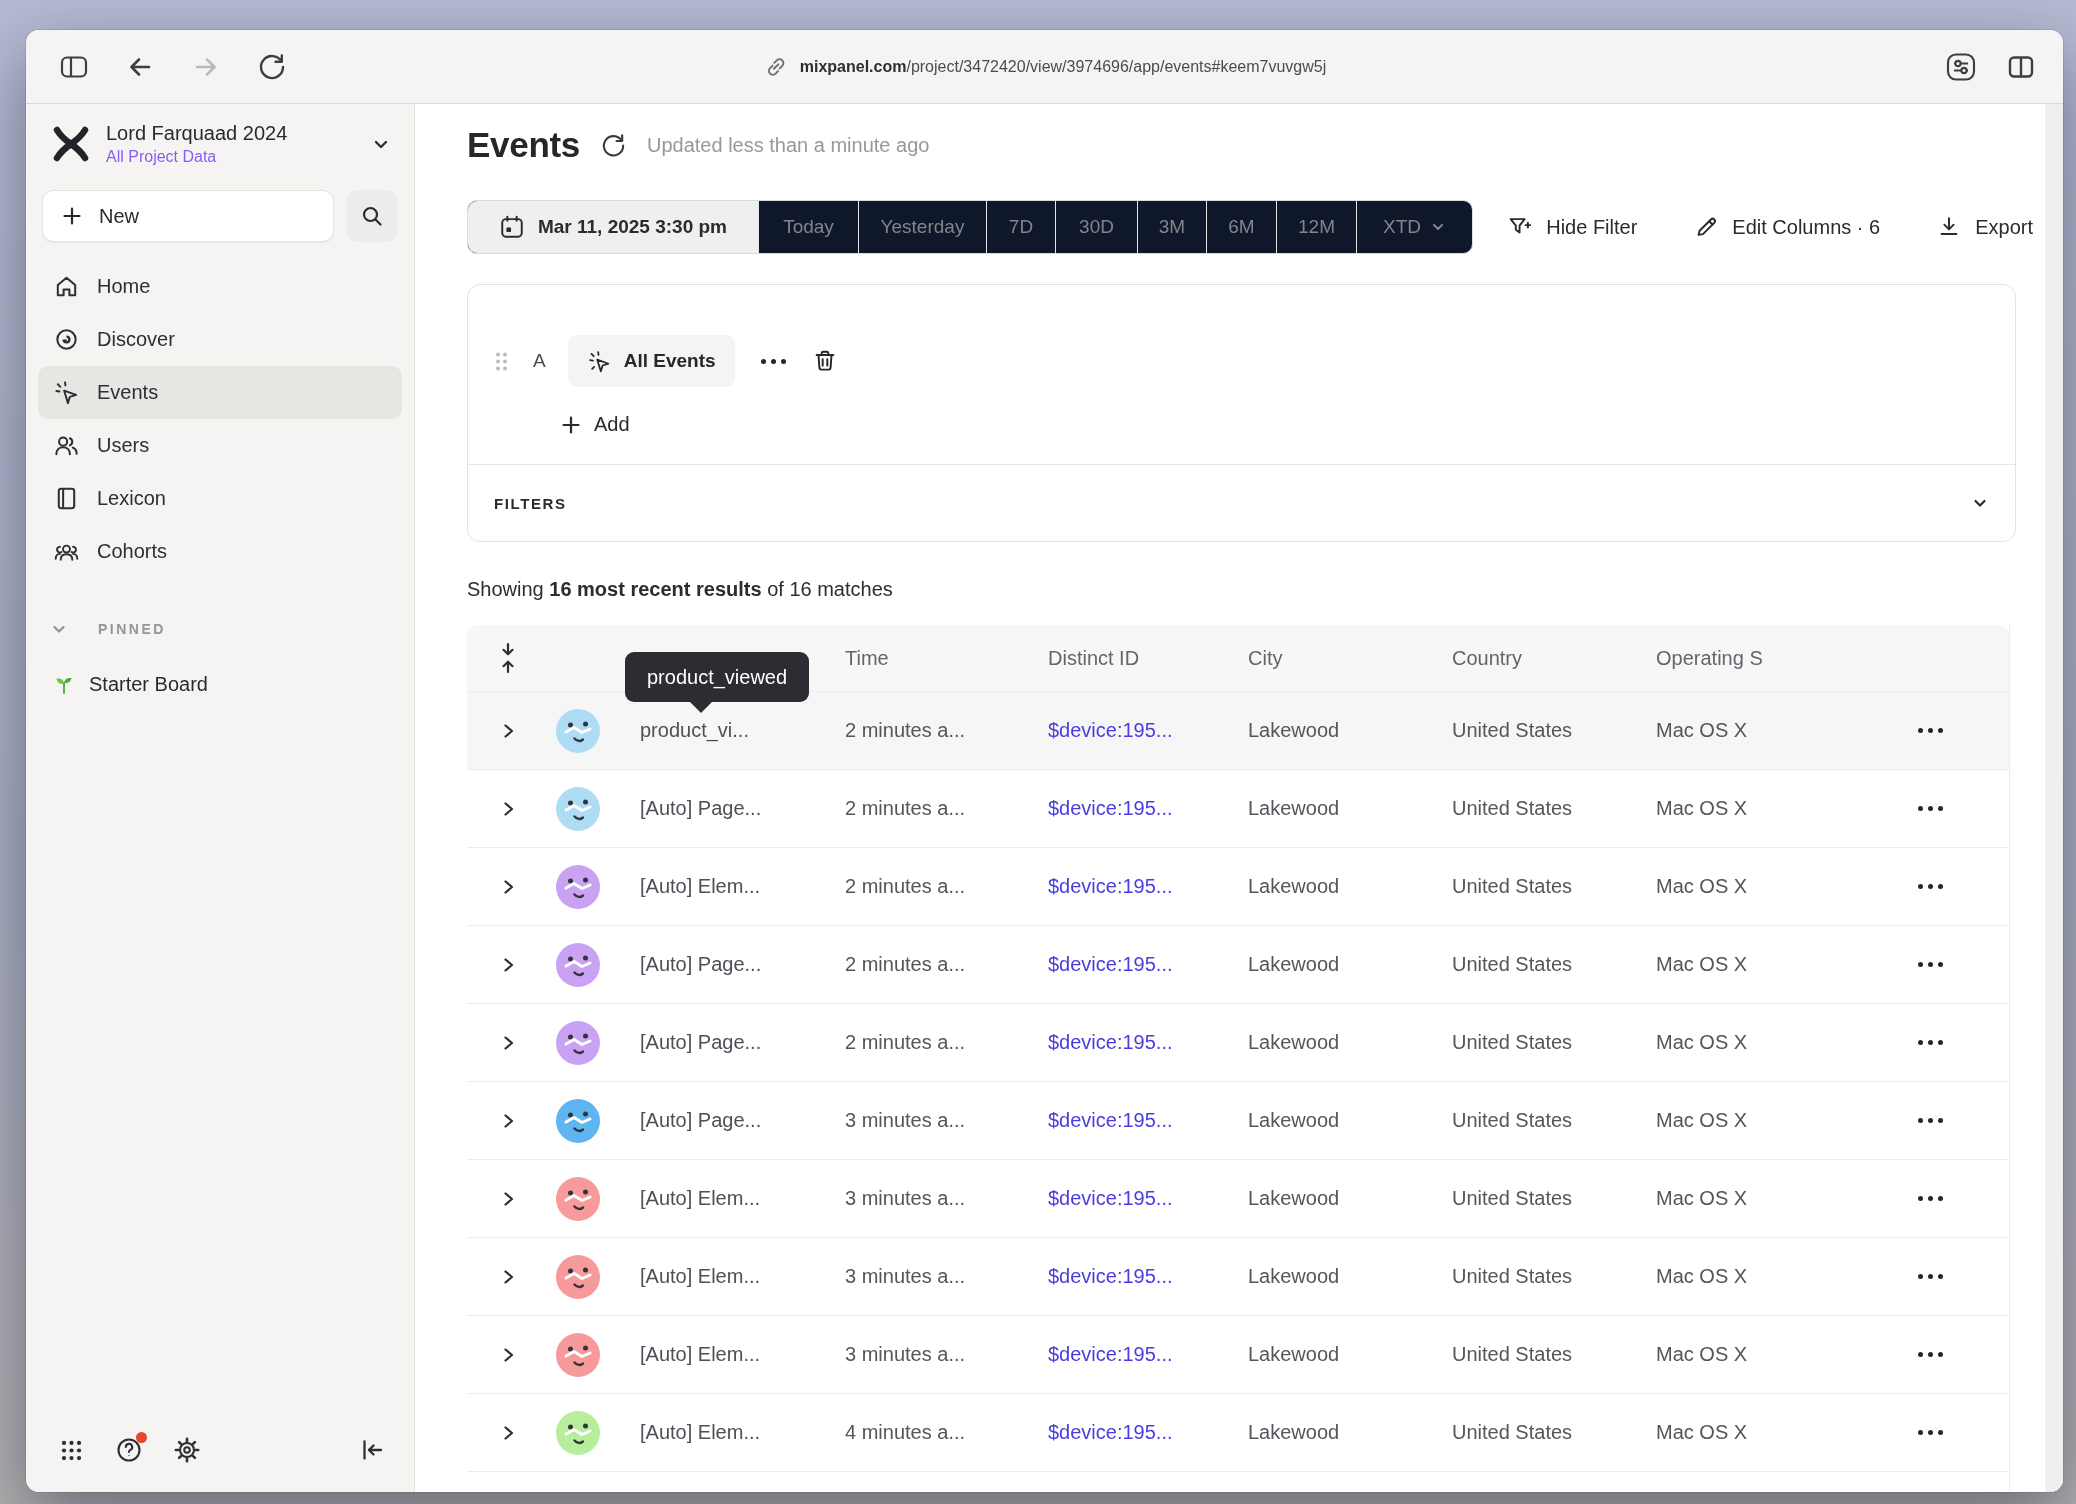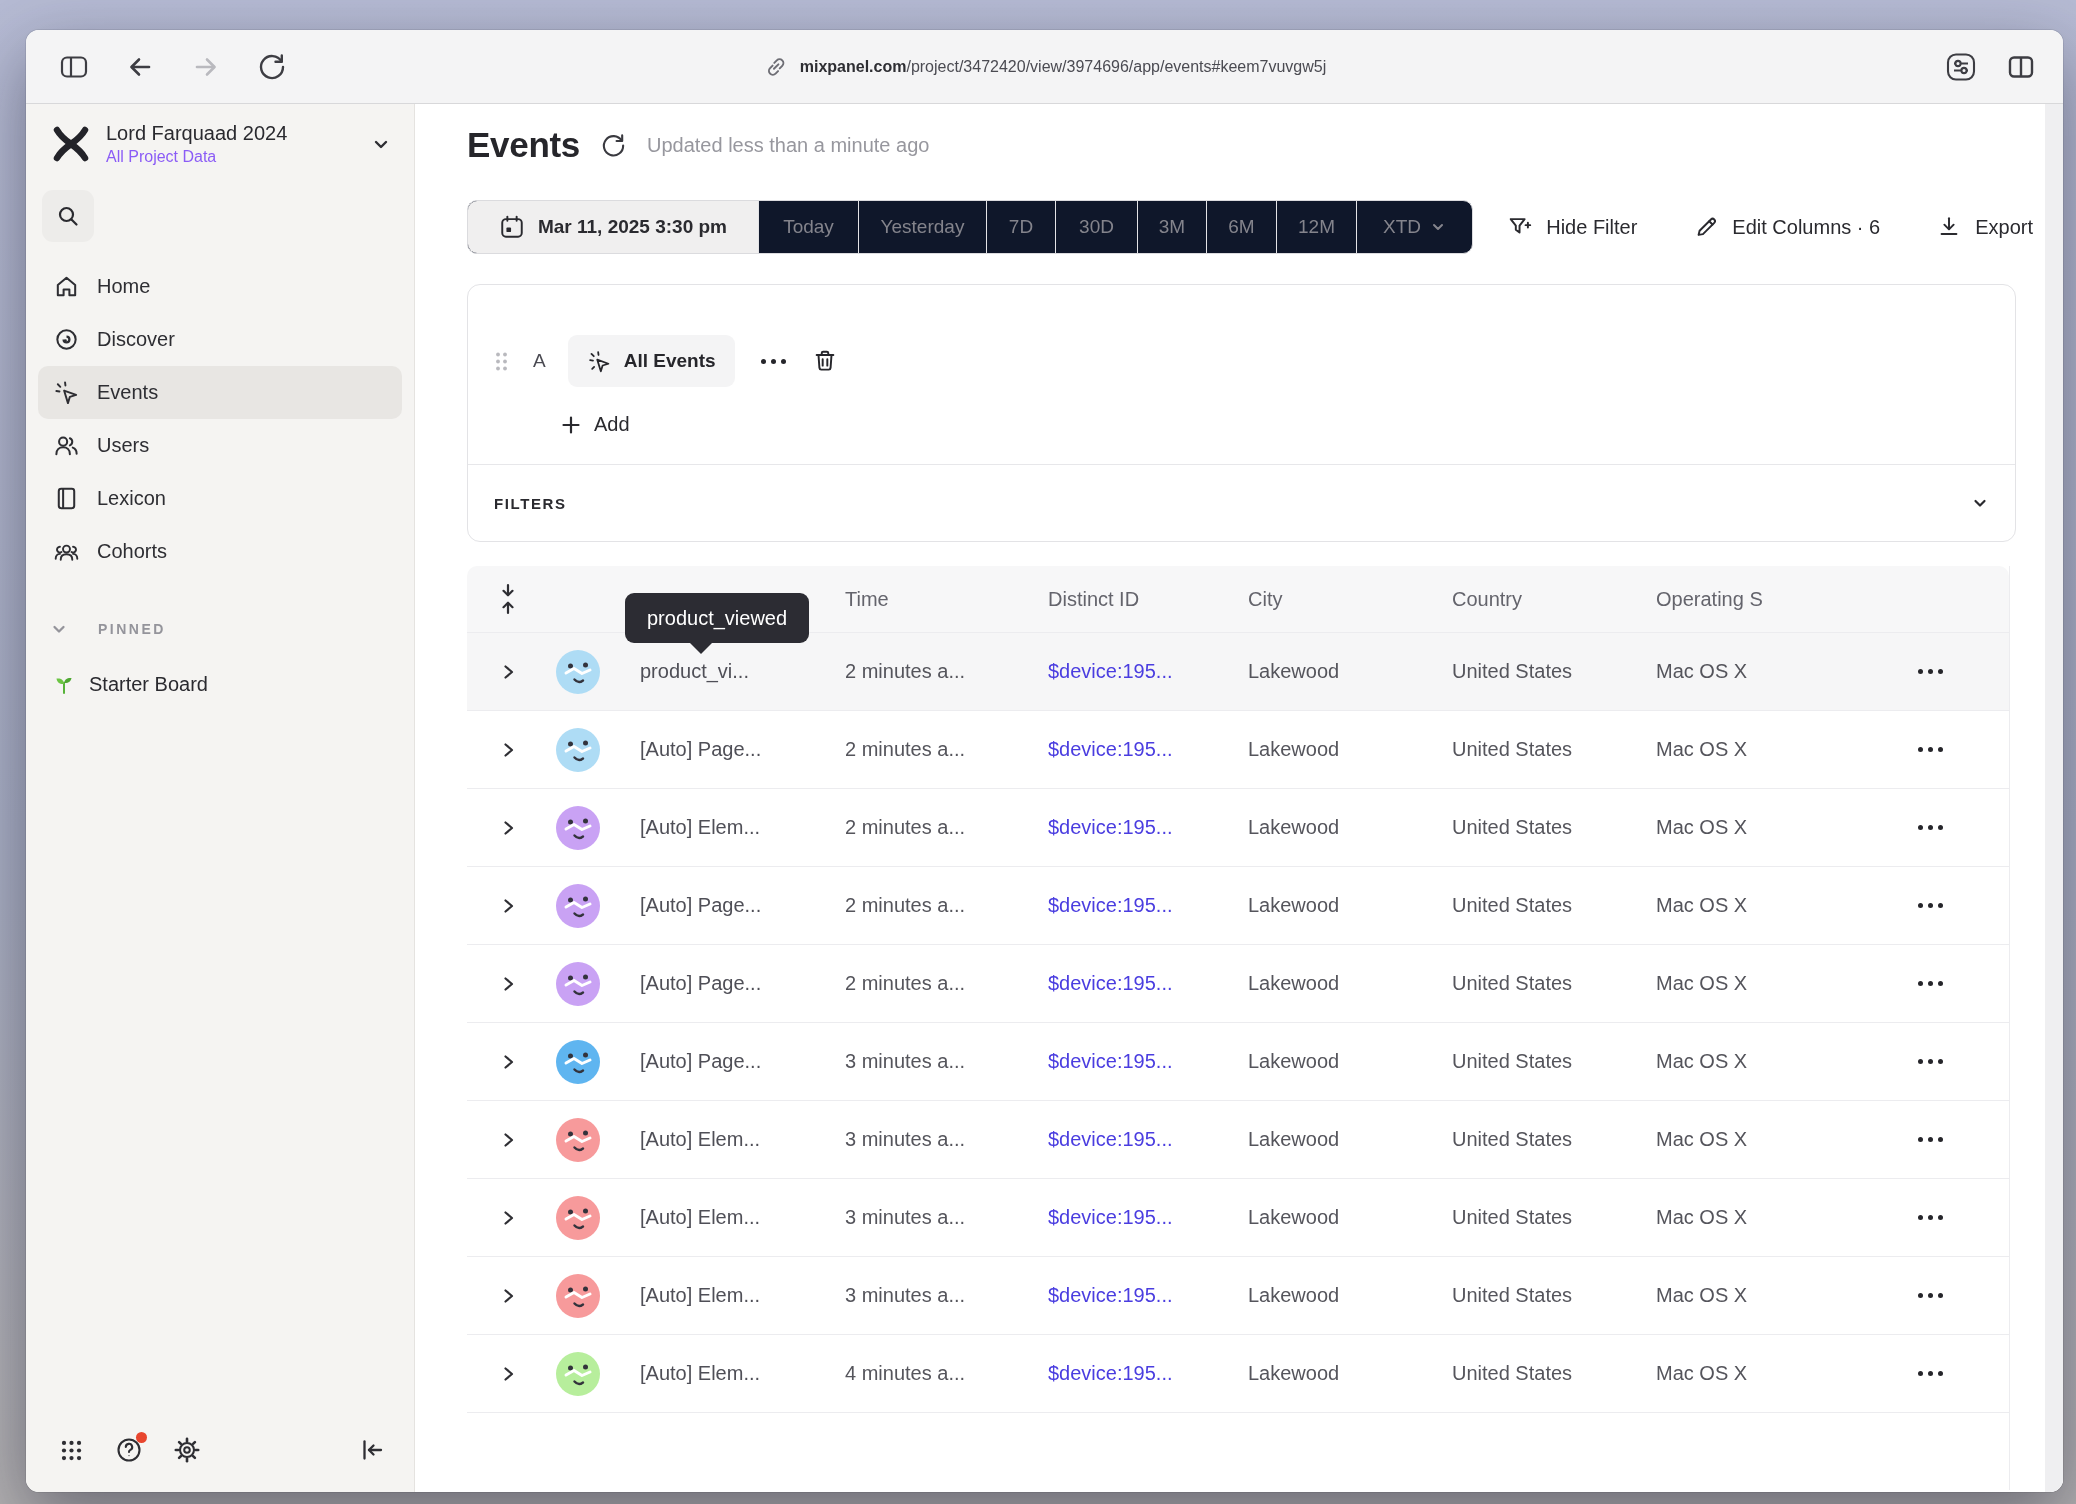--- a/index.html
+++ b/index.html
@@ -207,20 +207,26 @@
         <div class="project-text">
           <div class="project-name">Lord Farquaad 2024</div>
           <div class="project-sub">All Project Data</div>
         </div>
         <svg class="project-chevron" width="22" height="22" viewBox="0 0 22 22" fill="none" stroke="#2e2e33" stroke-width="2.4" stroke-linecap="round" stroke-linejoin="round">
           <path d="M6 9 l5 5 5-5"></path>
         </svg>
       </div>
 
       <div class="actions-row">
+        <div class="new-btn">
+          <svg width="22" height="22" viewBox="0 0 22 22" fill="none" stroke="#2a2a2f" stroke-width="2.2" stroke-linecap="round">
+            <path d="M11 3.5 V18.5 M3.5 11 H18.5"></path>
+          </svg>
+          <span>New</span>
+        </div>
         <div class="search-btn">
           <svg width="24" height="24" viewBox="0 0 24 24" fill="none" stroke="#2a2a2f" stroke-width="2.2" stroke-linecap="round">
             <circle cx="10.5" cy="10.5" r="6.5"></circle>
               <path d="M15.5 15.5 L20.5 20.5"></path>
           </svg>
         </div>
       </div>
 
       <div class="nav">
         <div class="nav-item">
@@ -440,20 +446,21 @@
         </div>
         <div class="card-divider"></div>
         <div class="section-filters">
           <span>FILTERS</span>
           <svg width="18" height="18" viewBox="0 0 18 18" fill="none" stroke="#2a2a2f" stroke-width="2.2" stroke-linecap="round" stroke-linejoin="round">
             <path d="M4.5 7 L9 11.5 l4.5-4.5"></path>
           </svg>
         </div>
       </div>
 
+      <div class="showing"><span>Showing </span><b>16 most recent results</b><span> of 16 matches</span></div>
 
       <div class="events-table">
         <div class="tooltip">product_viewed</div>
 
         <div class="t-header">
           <div class="cell hdr-expand">
             <svg width="22" height="34" viewBox="0 0 22 34" fill="none" stroke="#2e2e33" stroke-width="2.2" stroke-linecap="round" stroke-linejoin="round">
               <path d="M11 3 v10"></path>
                 <path d="M6.5 8.8 11 13.3 l4.5-4.5"></path>
               <path d="M11 31 v-10"></path>

